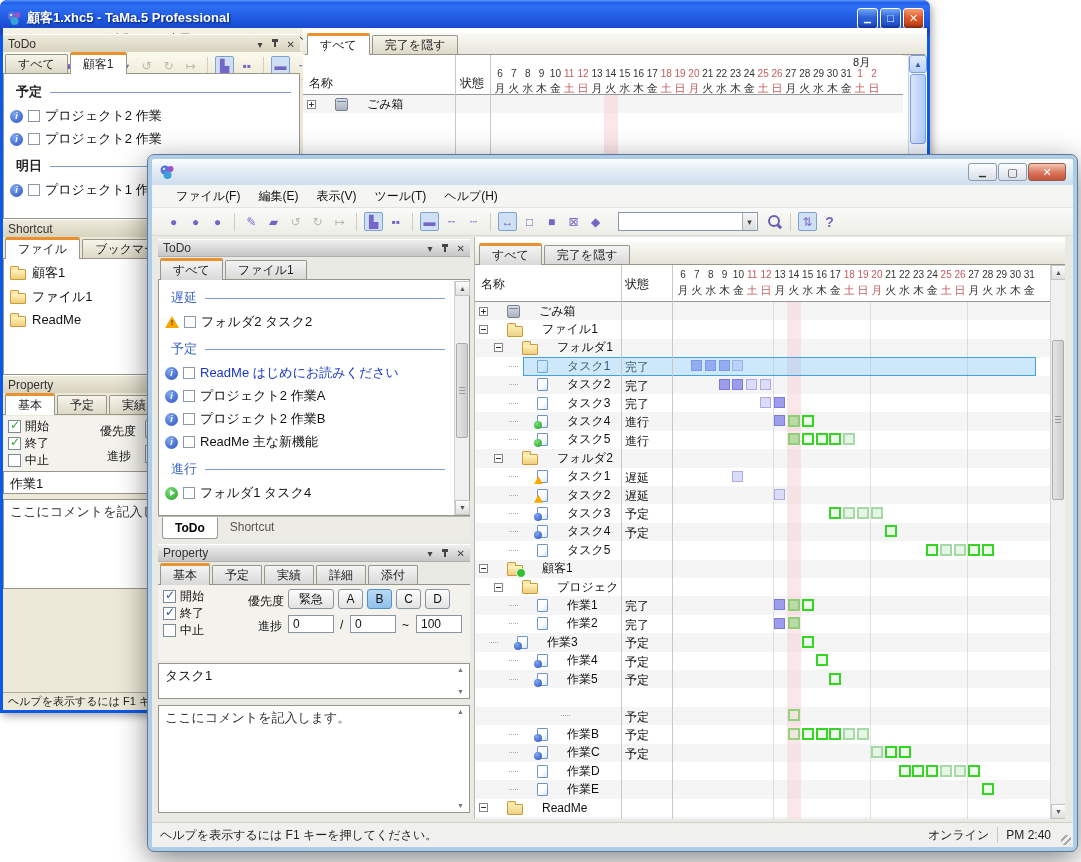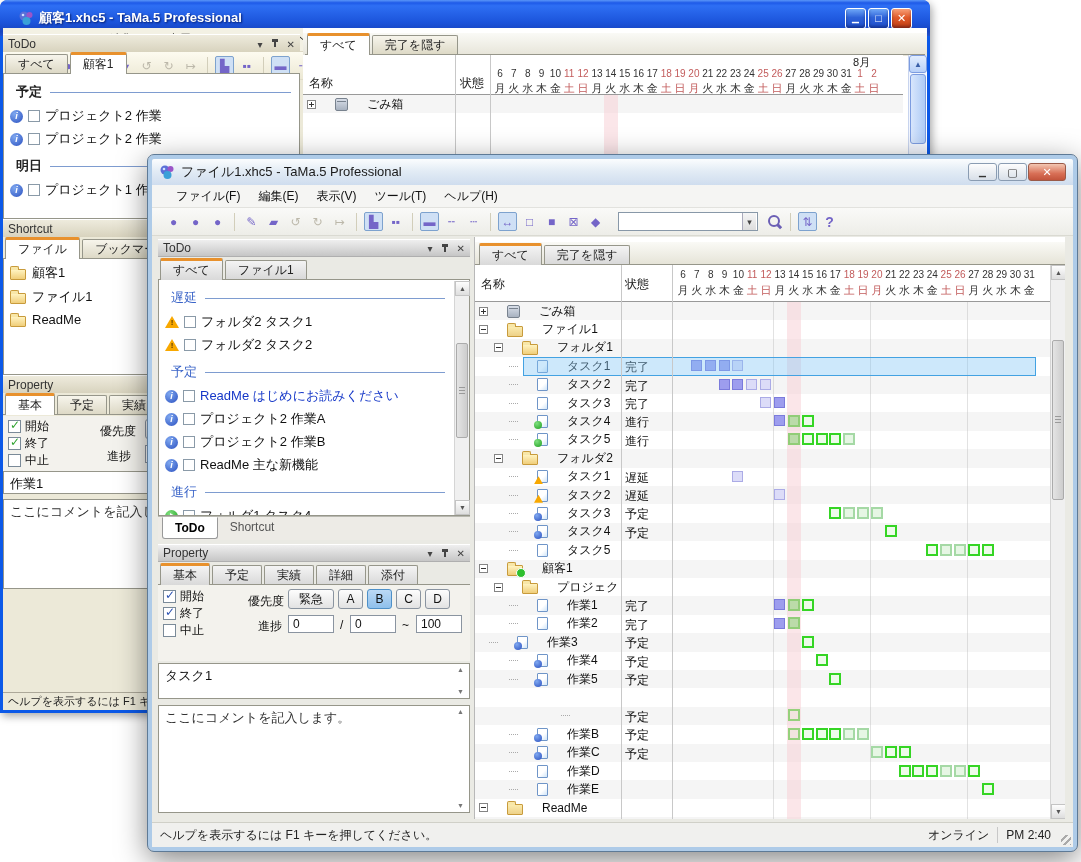--- a/index.html
+++ b/index.html
@@ -6,21 +6,21 @@
   #canvas{position:relative;width:1081px;height:862px;background:#fff;overflow:hidden;
     font-family:"Liberation Sans","DejaVu Sans",sans-serif;color:#111;-webkit-font-smoothing:antialiased;}
   #canvas *{box-sizing:border-box;}
   span,div{white-space:nowrap;}
 
   
   .xp-win{position:absolute;left:0;top:0;width:930px;height:713px;background:#0C59E8;
     border-radius:8px 8px 0 0;box-shadow:2px 3px 8px rgba(0,0,0,.35);}
   .xp-titlebar{position:absolute;left:0;top:0;right:0;height:36px;border-radius:7px 7px 0 0;
     background:linear-gradient(180deg,#5A96F8 0%,#1E5AE8 8%,#2E6FF4 16%,#1C55DC 60%,#1644C0 88%,#2050CC 100%);
-    display:flex;align-items:center;padding:0 18px;gap:5px;}
+    display:flex;align-items:center;padding:0 6px;gap:5px;}
   .xp-title{color:#fff;font-weight:bold;font-size:13px;text-shadow:1px 1px 2px rgba(0,20,90,.85);}
   .xp-btns{margin-left:auto;display:flex;gap:2px;}
   .xpb{width:21px;height:21px;border-radius:3px;border:1px solid #fff;display:flex;align-items:center;justify-content:center;
     color:#fff;font-size:10px;font-weight:bold;background:linear-gradient(180deg,#6FA8F8,#2E62D8 45%,#1E4ECC);
     box-shadow:inset 0 -2px 3px rgba(0,0,40,.35);}
   .xpb.close{background:linear-gradient(180deg,#F8A078,#E05A2A 45%,#C03A10);}
   .xpb.min::after{content:"▁";font-size:9px;} .xpb.max::after{content:"□";font-size:11px;} .xpb.close::after{content:"✕";font-size:11px;}
   .xp-body{position:absolute;left:3px;right:3px;top:28px;bottom:3px;background:#ECE9D8;overflow:hidden;}
   .xp-menubar{position:absolute;left:0;top:0;right:0;height:24px;background:#F3F1E4;border-bottom:1px solid #DDD8C4;
     display:flex;align-items:center;padding-left:16px;gap:2px;font-size:12px;}
@@ -409,21 +409,20 @@
   <section class="w7-win">
     <div class="w7-titlebar">
       <span style="display:flex;">
         <svg width="16" height="16">
             <circle cx="6" cy="6" r="4.5" fill="#5A6FD8"></circle>
             <circle cx="11.5" cy="5" r="3" fill="#9A55C8"></circle>
             <circle cx="8.5" cy="11" r="4" fill="#3AA0D8"></circle>
             <circle cx="5" cy="5" r="1.3" fill="#CFE0FF"></circle>
           </svg>
       </span>
-      <span class="w7-title">ファイル1.xhc5 - TaMa.5 Professional</span>
       <span class="w7-btns">
         <span class="w7b min"></span>
         <span class="w7b max"></span>
         <span class="w7b close"></span>
       </span>
     </div>
     <div class="w7-menubar" id="fgMenubar">
         <span class="menu-item">ファイル(F)</span>
         <span class="menu-item">編集(E)</span>
         <span class="menu-item">表示(V)</span>
@@ -472,25 +471,20 @@
           <span class="dkc-close"></span>
         </span>
       </div>
       <div class="tabstrip gray" id="fgTodoTabs" style="left:6px;top:22px;width:312px;">
           <span class="tab active">すべて</span>
           <span class="tab">ファイル1</span>
         </div>
       <div class="todolist" id="fgTodoList" style="left:6px;top:44px;width:312px;height:236px;padding-right:16px;">
           <div class="tsec">
             <span>遅延</span>
-          </div>
-          <div class="titem">
-            <span class="ic-warn"></span>
-            <span class="cb"></span>
-            <span class="titem-lbl">フォルダ2 タスク1</span>
           </div>
           <div class="titem">
             <span class="ic-warn"></span>
             <span class="cb"></span>
             <span class="titem-lbl">フォルダ2 タスク2</span>
           </div>
           <div class="tsec">
             <span>予定</span>
           </div>
           <div class="titem">

